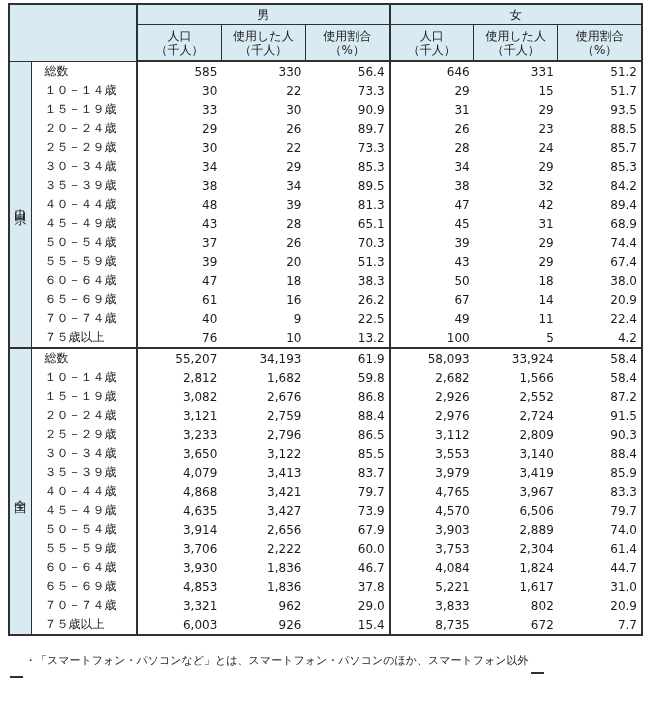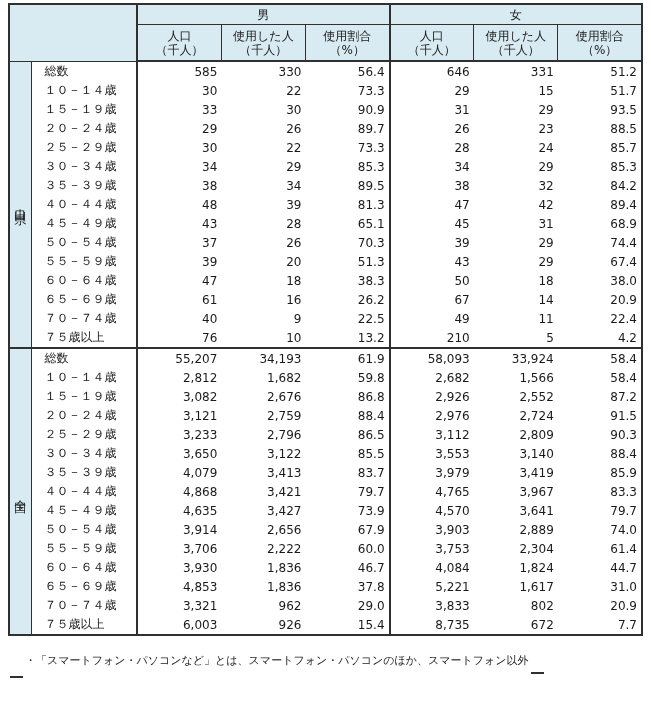--- a/index.html
+++ b/index.html
@@ -253,21 +253,21 @@
     <td class="num group-end">22.5</td>
     <td class="num">49</td>
     <td class="num">11</td>
     <td class="num">22.4</td>
   </tr>
       <tr>
     <td class="age">７５歳以上</td>
     <td class="num">76</td>
     <td class="num">10</td>
     <td class="num group-end">13.2</td>
-    <td class="num">210</td>
+    <td class="num">100</td>
     <td class="num">5</td>
     <td class="num">4.2</td>
   </tr>
       <tr class="section-start">
     <th class="region" rowspan="15"><span>全国</span></th>
         <td class="age">総数</td>
     <td class="num">55,207</td>
     <td class="num">34,193</td>
     <td class="num group-end">61.9</td>
     <td class="num">58,093</td>
@@ -336,21 +336,21 @@
     <td class="num">4,765</td>
     <td class="num">3,967</td>
     <td class="num">83.3</td>
   </tr>
       <tr>
     <td class="age">４５－４９歳</td>
     <td class="num">4,635</td>
     <td class="num">3,427</td>
     <td class="num group-end">73.9</td>
     <td class="num">4,570</td>
-    <td class="num">3,641</td>
+    <td class="num">6,506</td>
     <td class="num">79.7</td>
   </tr>
       <tr>
     <td class="age">５０－５４歳</td>
     <td class="num">3,914</td>
     <td class="num">2,656</td>
     <td class="num group-end">67.9</td>
     <td class="num">3,903</td>
     <td class="num">2,889</td>
     <td class="num">74.0</td>

